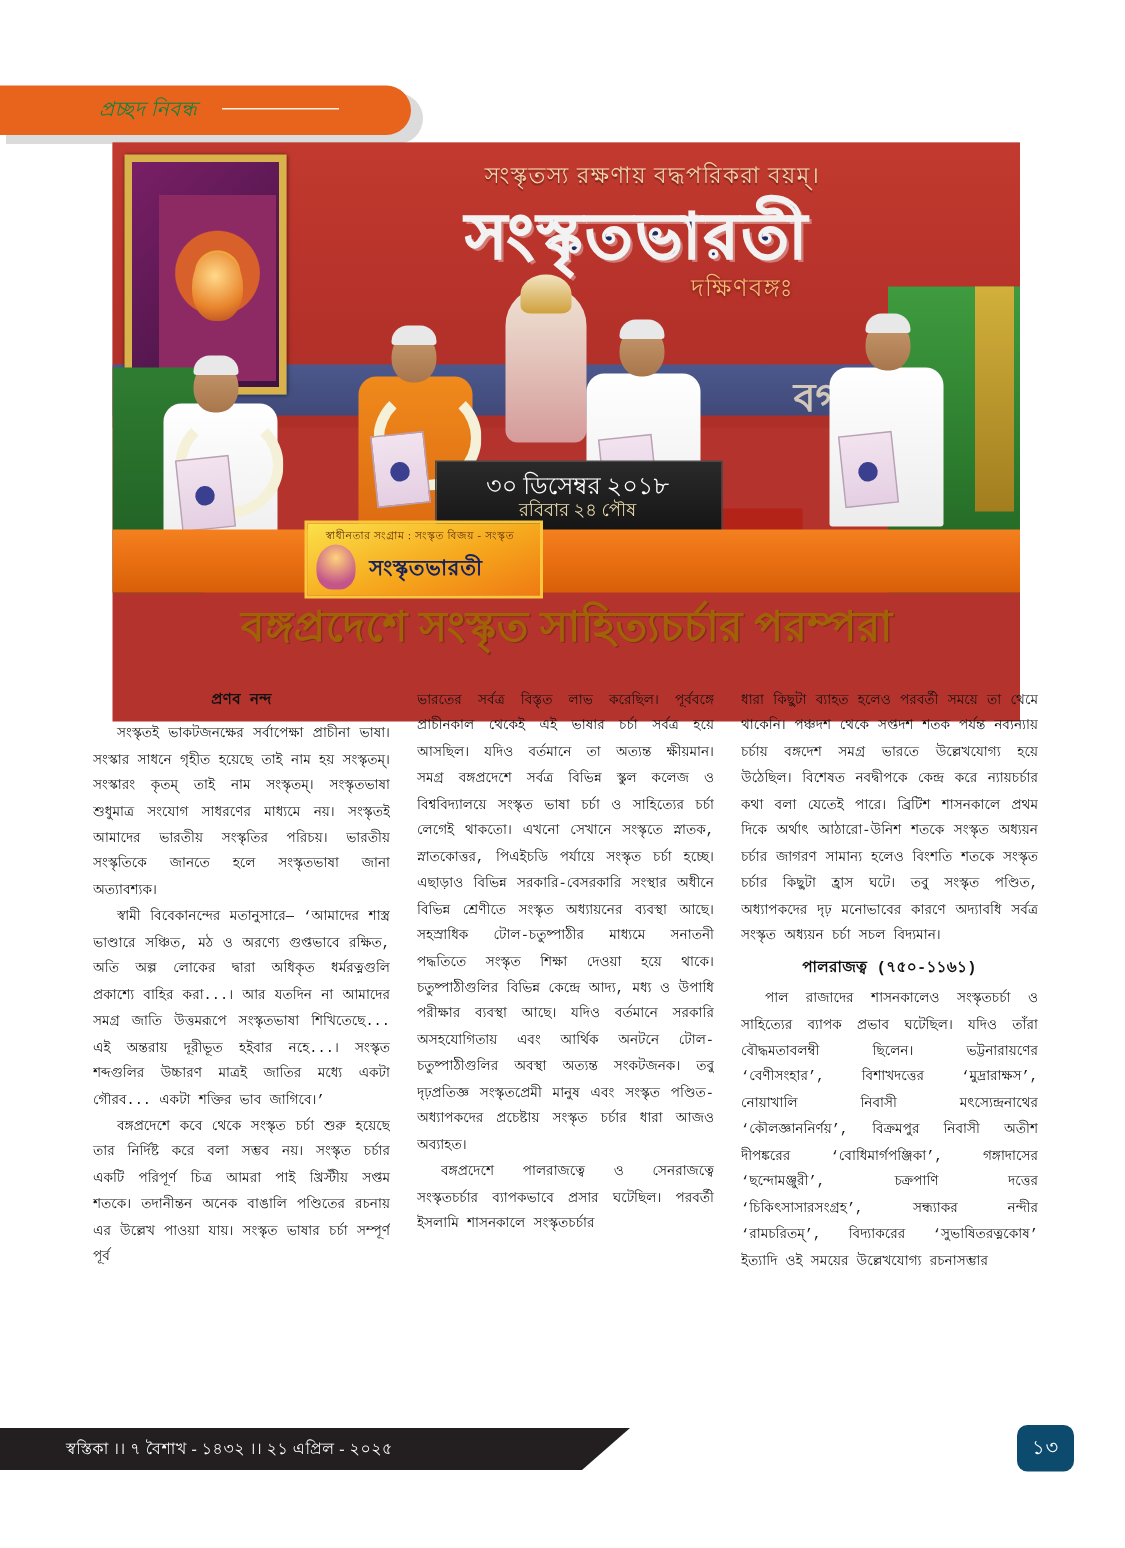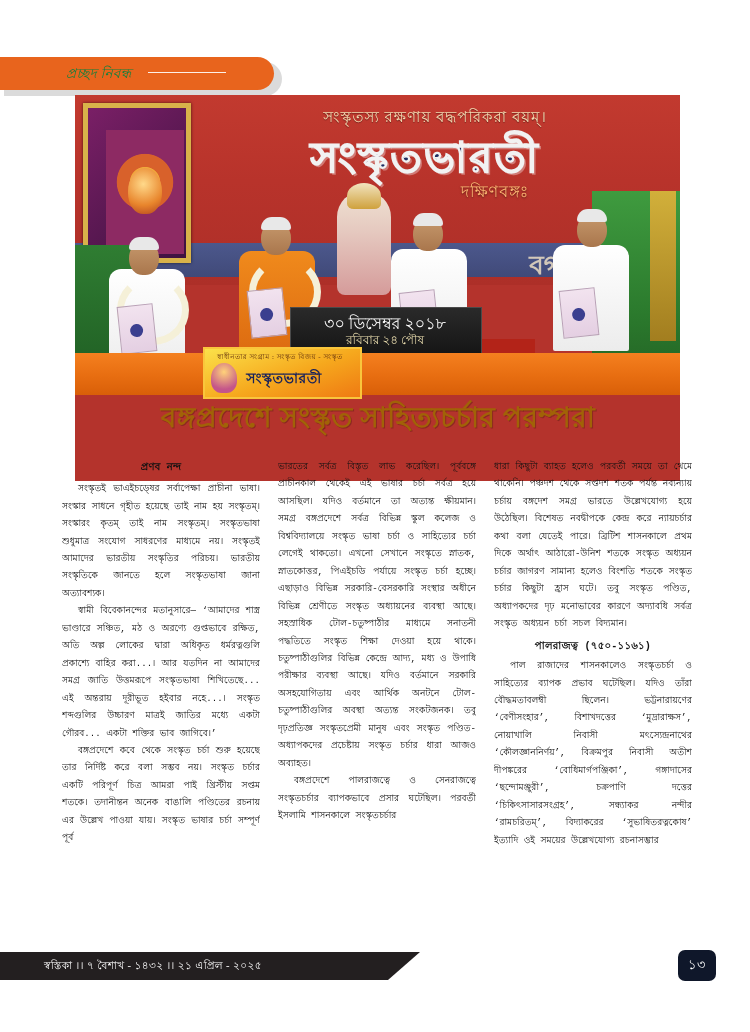--- a/index.html
+++ b/index.html
@@ -308,21 +308,21 @@
     letter-spacing: .4px;
     white-space: nowrap;
     font-family: "Liberation Serif", "DejaVu Serif", serif;
   }
   .page-number {
     position: absolute;
     right: 34px;
     top: 950px;
     min-width: 38px;
     height: 31px;
-    background: #0f172a;
+    background: #0c4a6e;
     border-radius: 7px;
     color: #ffffff;
     font-size: 13px;
     display: flex;
     align-items: center;
     justify-content: center;
     letter-spacing: .5px;
     font-family: Liberation Mono, monospace;
   }
 </style>
@@ -409,21 +409,21 @@
     <div class="ph-layer ph-flag-t1">স্বাধীনতার সংগ্রাম : সংস্কৃত বিজয় - সংস্কৃত</div>
     <div class="ph-layer ph-flag-t2">সংস্কৃতভারতী</div>
   </div>
 
   <div class="headline">বঙ্গপ্রদেশে সংস্কৃত সাহিত্যচর্চার পরম্পরা</div>
 
   <div class="cols">
 
     <div class="col">
       <div class="byline">প্রণব নন্দ</div>
-      <p>সংস্কৃতই ভাএইচড্ষের সর্বাপেক্ষা প্রাচীনা ভাষা। সংস্কার সাধনে গৃহীত হয়েছে তাই নাম হয় সংস্কৃতম্‌। সংস্কারং কৃতম্‌ তাই নাম সংস্কৃতম্‌। সংস্কৃতভাষা শুধুমাত্র সংযোগ সাধরণের মাধ্যমে নয়। সংস্কৃতই আমাদের ভারতীয় সংস্কৃতির পরিচয়। ভারতীয় সংস্কৃতিকে জানতে হলে সংস্কৃতভাষা জানা অত্যাবশ্যক।</p>
+      <p>সংস্কৃতই ভাকটজনক্ষের সর্বাপেক্ষা প্রাচীনা ভাষা। সংস্কার সাধনে গৃহীত হয়েছে তাই নাম হয় সংস্কৃতম্‌। সংস্কারং কৃতম্‌ তাই নাম সংস্কৃতম্‌। সংস্কৃতভাষা শুধুমাত্র সংযোগ সাধরণের মাধ্যমে নয়। সংস্কৃতই আমাদের ভারতীয় সংস্কৃতির পরিচয়। ভারতীয় সংস্কৃতিকে জানতে হলে সংস্কৃতভাষা জানা অত্যাবশ্যক।</p>
       <p>স্বামী বিবেকানন্দের মতানুসারে— ‘আমাদের শাস্ত্র ভাণ্ডারে সঞ্চিত, মঠ ও অরণ্যে গুপ্তভাবে রক্ষিত, অতি অল্প লোকের দ্বারা অধিকৃত ধর্মরত্নগুলি প্রকাশ্যে বাহির করা...। আর যতদিন না আমাদের সমগ্র জাতি উত্তমরূপে সংস্কৃতভাষা শিখিতেছে... এই অন্তরায় দূরীভূত হইবার নহে...। সংস্কৃত শব্দগুলির উচ্চারণ মাত্রই জাতির মধ্যে একটা গৌরব... একটা শক্তির ভাব জাগিবে।’</p>
       <p>বঙ্গপ্রদেশে কবে থেকে সংস্কৃত চর্চা শুরু হয়েছে তার নির্দিষ্ট করে বলা সম্ভব নয়। সংস্কৃত চর্চার একটি পরিপূর্ণ চিত্র আমরা পাই খ্রিস্টীয় সপ্তম শতকে। তদানীন্তন অনেক বাঙালি পণ্ডিতের রচনায় এর উল্লেখ পাওয়া যায়। সংস্কৃত ভাষার চর্চা সম্পূর্ণ পূর্ব</p>
     </div>
 
     <div class="col">
       <p class="noindent">ভারতের সর্বত্র বিস্তৃত লাভ করেছিল। পূর্ববঙ্গে প্রাচীনকাল থেকেই এই ভাষার চর্চা সর্বত্র হয়ে আসছিল। যদিও বর্তমানে তা অত্যন্ত ক্ষীয়মান। সমগ্র বঙ্গপ্রদেশে সর্বত্র বিভিন্ন স্কুল কলেজ ও বিশ্ববিদ্যালয়ে সংস্কৃত ভাষা চর্চা ও সাহিত্যের চর্চা লেগেই থাকতো। এখনো সেখানে সংস্কৃতে স্নাতক, স্নাতকোত্তর, পিএইচডি পর্যায়ে সংস্কৃত চর্চা হচ্ছে। এছাড়াও বিভিন্ন সরকারি-বেসরকারি সংস্থার অধীনে বিভিন্ন শ্রেণীতে সংস্কৃত অধ্যায়নের ব্যবস্থা আছে। সহস্রাধিক টোল-চতুষ্পাঠীর মাধ্যমে সনাতনী পদ্ধতিতে সংস্কৃত শিক্ষা দেওয়া হয়ে থাকে। চতুষ্পাঠীগুলির বিভিন্ন কেন্দ্রে আদ্য, মধ্য ও উপাধি পরীক্ষার ব্যবস্থা আছে। যদিও বর্তমানে সরকারি অসহযোগিতায় এবং আর্থিক অনটনে টোল-চতুষ্পাঠীগুলির অবস্থা অত্যন্ত সংকটজনক। তবু দৃঢ়প্রতিজ্ঞ সংস্কৃতপ্রেমী মানুষ এবং সংস্কৃত পণ্ডিত-অধ্যাপকদের প্রচেষ্টায় সংস্কৃত চর্চার ধারা আজও অব্যাহত।</p>
       <p>বঙ্গপ্রদেশে পালরাজত্বে ও সেনরাজত্বে সংস্কৃতচর্চার ব্যাপকভাবে প্রসার ঘটেছিল। পরবর্তী ইসলামি শাসনকালে সংস্কৃতচর্চার</p>
     </div>
 
     <div class="col">

